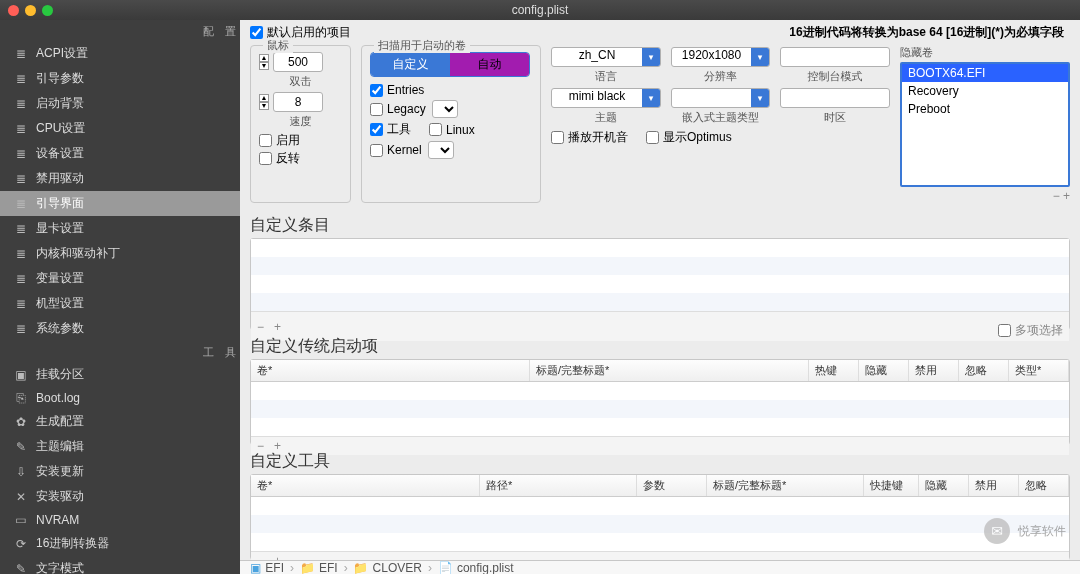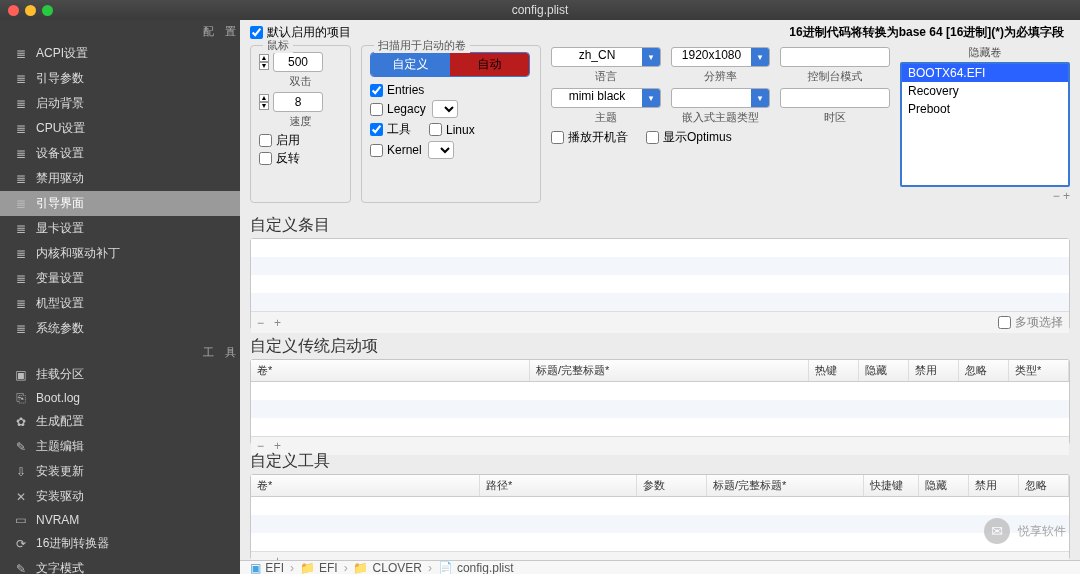--- a/index.html
+++ b/index.html
@@ -24,21 +24,21 @@
 .grp { border:1px solid #c7c7c7; border-radius:4px; padding:6px 8px 6px; position:relative; background:#ececec; }
 .grp-title { position:absolute; top:-8px; left:12px; background:#ececec; padding:0 4px; font-size:11px; color:#555; }
 .mouse { width:101px; }
 .mouse .numrow { display:flex; align-items:center; gap:4px; margin-bottom:2px; }
 .mouse .stepper { width:10px; display:flex; flex-direction:column; }
 .mouse .stepper div { height:8px; background:#fff; border:1px solid #999; font-size:7px; text-align:center; line-height:6px; }
 .mouse input.num { width:50px; text-align:center; border:1px solid #b0b0b0; border-radius:3px; padding:2px; background:#fff; }
 .mouse .lbl { text-align:center; font-size:11px; color:#555; margin-bottom:3px; }
 .scan { width:180px; }
 .segbtn { display:flex; width:160px; border:1px solid #3a78d6; border-radius:4px; overflow:hidden; margin-bottom:6px; }
-.segbtn div { flex:1; text-align:center; padding:3px 0; font-size:12px; cursor:pointer; background:#b91c1c; }
+.segbtn div { flex:1; text-align:center; padding:3px 0; font-size:12px; cursor:pointer; background:#a21caf; }
 .segbtn div.on { background:#3a78d6; color:#fff; }
 .scan .opt { display:flex; align-items:center; gap:6px; margin:3px 0; }
 .scan select.small { border:1px solid #b0b0b0; border-radius:3px; background:#fff; padding:1px 2px; font-size:11px; }
 .midcol { flex:1; display:flex; flex-direction:column; gap:4px; }
 .midrow { display:flex; align-items:center; gap:10px; }
 .sel { display:flex; align-items:flex-start; border:1px solid #b0b0b0; border-radius:3px; background:#fff; height:20px; }
 .sel .seltxt { flex:1; text-align:center; padding:0 4px; font-size:12px; white-space:nowrap; }
 .sel .selarrow { width:18px; background:#3a78d6; color:#fff; text-align:center; height:100%; display:flex; align-items:center; justify-content:center; font-size:9px; border-top-right-radius:2px; border-bottom-right-radius:2px; }
 .fldlbl { font-size:11px; color:#555; text-align:center; }
 .txtin { border:1px solid #b0b0b0; border-radius:3px; background:#fff; height:20px; padding:0 4px; }
@@ -46,21 +46,21 @@
 .hidelist { border:2px solid #3a78d6; border-radius:2px; background:#fff; height:125px; overflow:hidden; }
 .hidelist div { padding:2px 6px; font-size:12px; }
 .hidelist div.sel-on { background:#2a62ff; color:#fff; }
 .section-label { padding:6px 10px 2px; font-size:16px; color:#333; }
 .listarea { margin:0 10px; border:1px solid #c7c7c7; border-radius:3px; background:#fff; display:flex; flex-direction:column; }
 .listbody { flex:1; background:#fff; }
 .listrow { height:18px; }
 .listrow.alt { background:#f3f6fb; }
 .listfooter { display:flex; align-items:center; gap:10px; padding:2px 6px; border-top:1px solid #ddd; color:#888; background:#f4f4f4; }
 .listfooter .pm { cursor:pointer; }
-.listfooter .right { margin-left:auto; display:flex; align-items:center; gap:4px; }
+.listfooter .right { margin-left:auto; display:flex; align-items:center; gap:4px;margin-top:8px; }
 .theader { display:flex; background:linear-gradient(#fdfdfd,#efefef); border-bottom:1px solid #ccc; }
 .theader div { padding:3px 6px; font-size:11px; color:#333; border-right:1px solid #ddd; }
 .breadcrumb { height:26px; border-top:1px solid #c7c7c7; background:#f7f7f7; display:flex; align-items:center; padding:0 10px; gap:6px; font-size:12px; color:#555; }
 .bc-item { display:flex; align-items:center; gap:4px; }
 .bc-folder { color:#4aa3df; }
 .bc-sep { color:#aaa; }
 .watermark { position:absolute; right:14px; bottom:30px; display:flex; align-items:center; gap:8px; color:#888; font-size:18px; opacity:.75; pointer-events:none; }
 .watermark .wic { width:26px; height:26px; border-radius:50%; background:#bbb; display:flex; align-items:center; justify-content:center; color:#fff; font-size:14px; }
 .tri-col { display:flex; flex-direction:column; align-items:center; gap:2px; }
 </style>
@@ -295,21 +295,21 @@
               <span>播放开机音</span>
             </label>
           <label class="chk">
               <input type="checkbox" style="">
               <span>显示Optimus</span>
             </label>
         </div>
       </div>
 
       <div class="hidepanel">
-        <div class="fldlbl" style="text-align:center;margin-bottom:2px">隐藏卷</div>
+        <div class="fldlbl" style="text-align:left;margin-bottom:2px">隐藏卷</div>
         <div class="hidelist">
           <div class="sel-on">BOOTX64.EFI</div>
           <div>Recovery</div>
           <div>Preboot</div>
         </div>
         <div style="text-align:right;color:#888;padding-top:2px"><span class="pm">−</span>&nbsp;<span class="pm">+</span></div>
       </div>
     </div>
 
     <div class="section-label">自定义条目</div>

